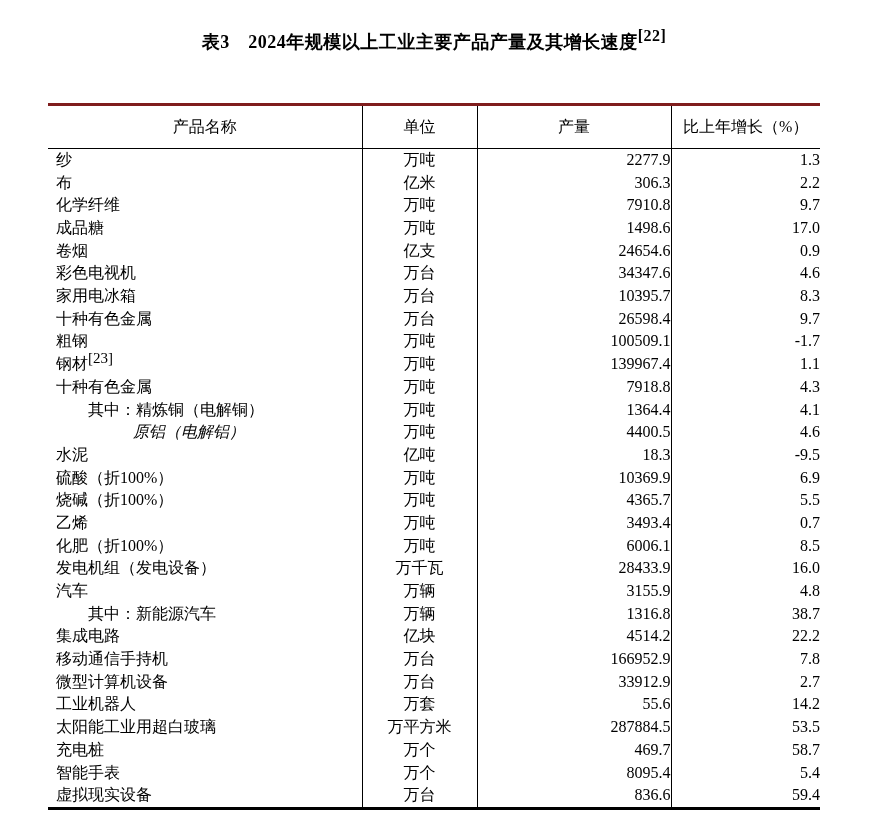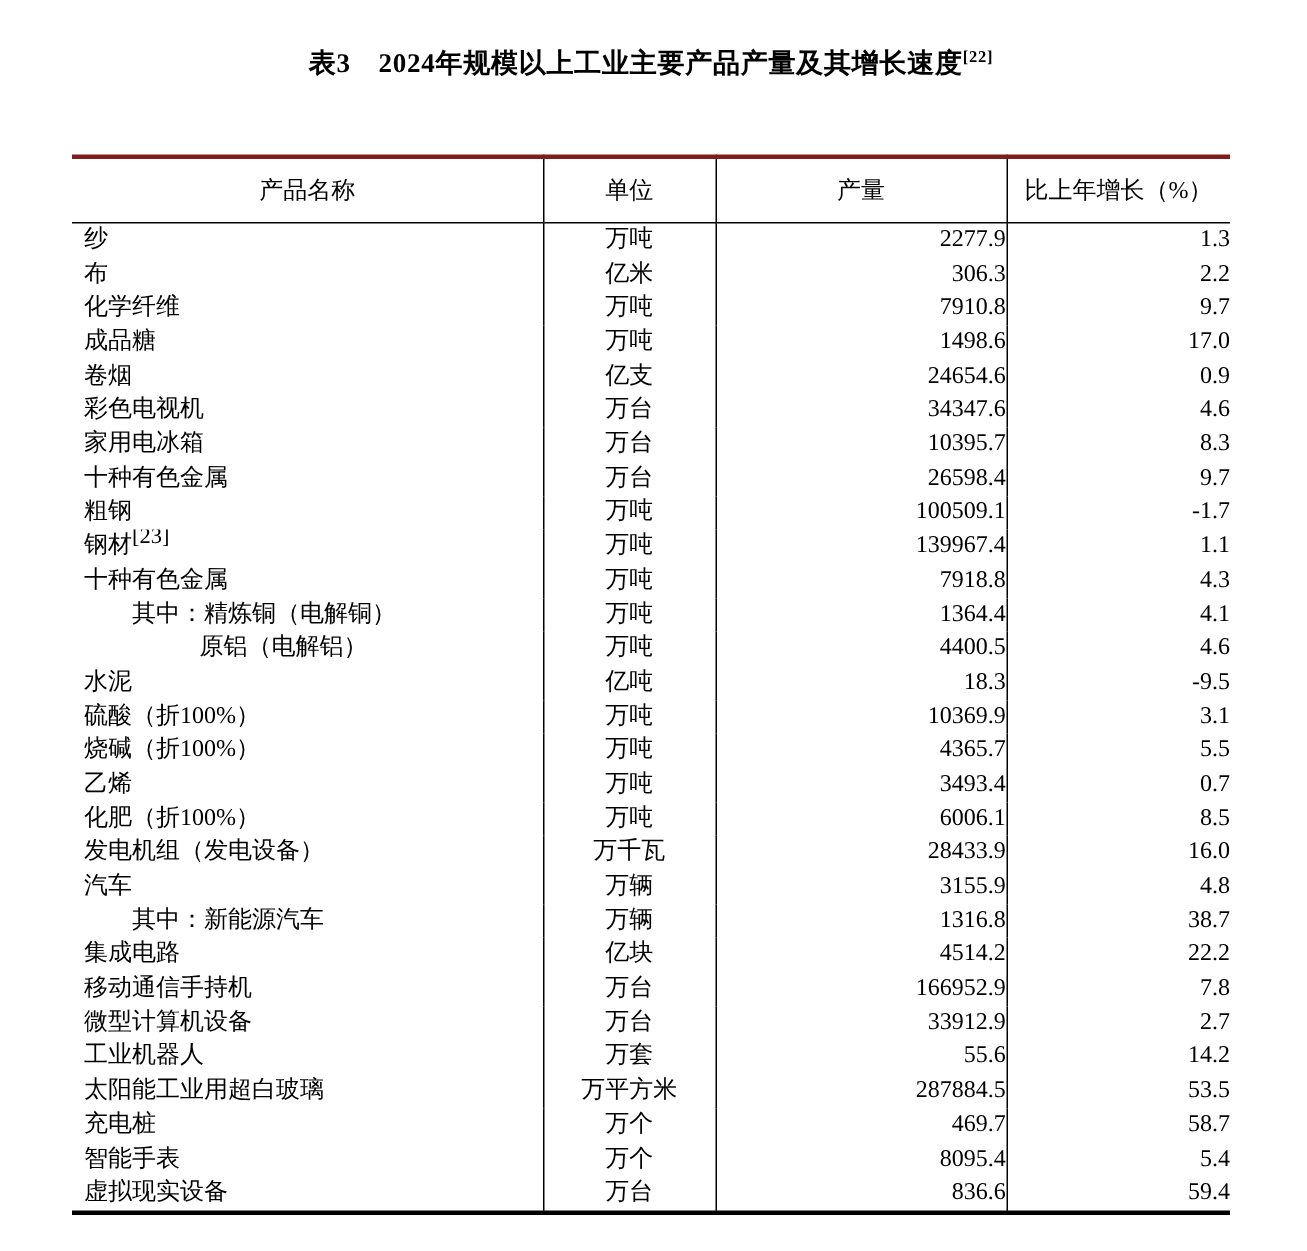--- a/index.html
+++ b/index.html
@@ -21,21 +21,21 @@
     left: 48px;
     top: 30px;
     width: 772px;
     text-align: center;
     font-size: 18px;
     font-weight: bold;
     letter-spacing: 0.5px;
     white-space: nowrap;
   }
   .doc-title sup {
-    font-size: 11px;
+    font-size: 16px;
     font-weight: bold;
     line-height: 0;
   }
   table.stats {
     position: absolute;
     left: 48px;
     top: 103px;
     width: 772px;
     border-collapse: collapse;
     table-layout: fixed;
@@ -160,36 +160,36 @@
     <td class="c-output v-sep">7918.8</td>
     <td class="c-growth">4.3</td>
   </tr>
         <tr>
     <td class="c-name v-sep" style="padding-left: 40px;"><span>其中：精炼铜（电解铜）</span><sup></sup></td>
     <td class="c-unit v-sep">万吨</td>
     <td class="c-output v-sep">1364.4</td>
     <td class="c-growth">4.1</td>
   </tr>
         <tr>
-    <td class="c-name v-sep" style="padding-left: 85px;"><span>原铝（电解铝）</span><sup></sup></td>
+    <td class="c-name v-sep" style="padding-left: 85px; font-style: italic;"><span>原铝（电解铝）</span><sup></sup></td>
     <td class="c-unit v-sep">万吨</td>
     <td class="c-output v-sep">4400.5</td>
     <td class="c-growth">4.6</td>
   </tr>
         <tr>
     <td class="c-name v-sep" style="padding-left: 8px;"><span>水泥</span><sup></sup></td>
     <td class="c-unit v-sep">亿吨</td>
     <td class="c-output v-sep">18.3</td>
     <td class="c-growth">-9.5</td>
   </tr>
         <tr>
     <td class="c-name v-sep" style="padding-left: 8px; margin-left: 16px;"><span>硫酸（折100%）</span><sup></sup></td>
     <td class="c-unit v-sep">万吨</td>
     <td class="c-output v-sep">10369.9</td>
-    <td class="c-growth">3.1</td>
+    <td class="c-growth">6.9</td>
   </tr>
         <tr>
     <td class="c-name v-sep" style="padding-left: 8px;"><span>烧碱（折100%）</span><sup></sup></td>
     <td class="c-unit v-sep">万吨</td>
     <td class="c-output v-sep">4365.7</td>
     <td class="c-growth">5.5</td>
   </tr>
         <tr>
     <td class="c-name v-sep" style="padding-left: 8px;"><span>乙烯</span><sup></sup></td>
     <td class="c-unit v-sep">万吨</td>

